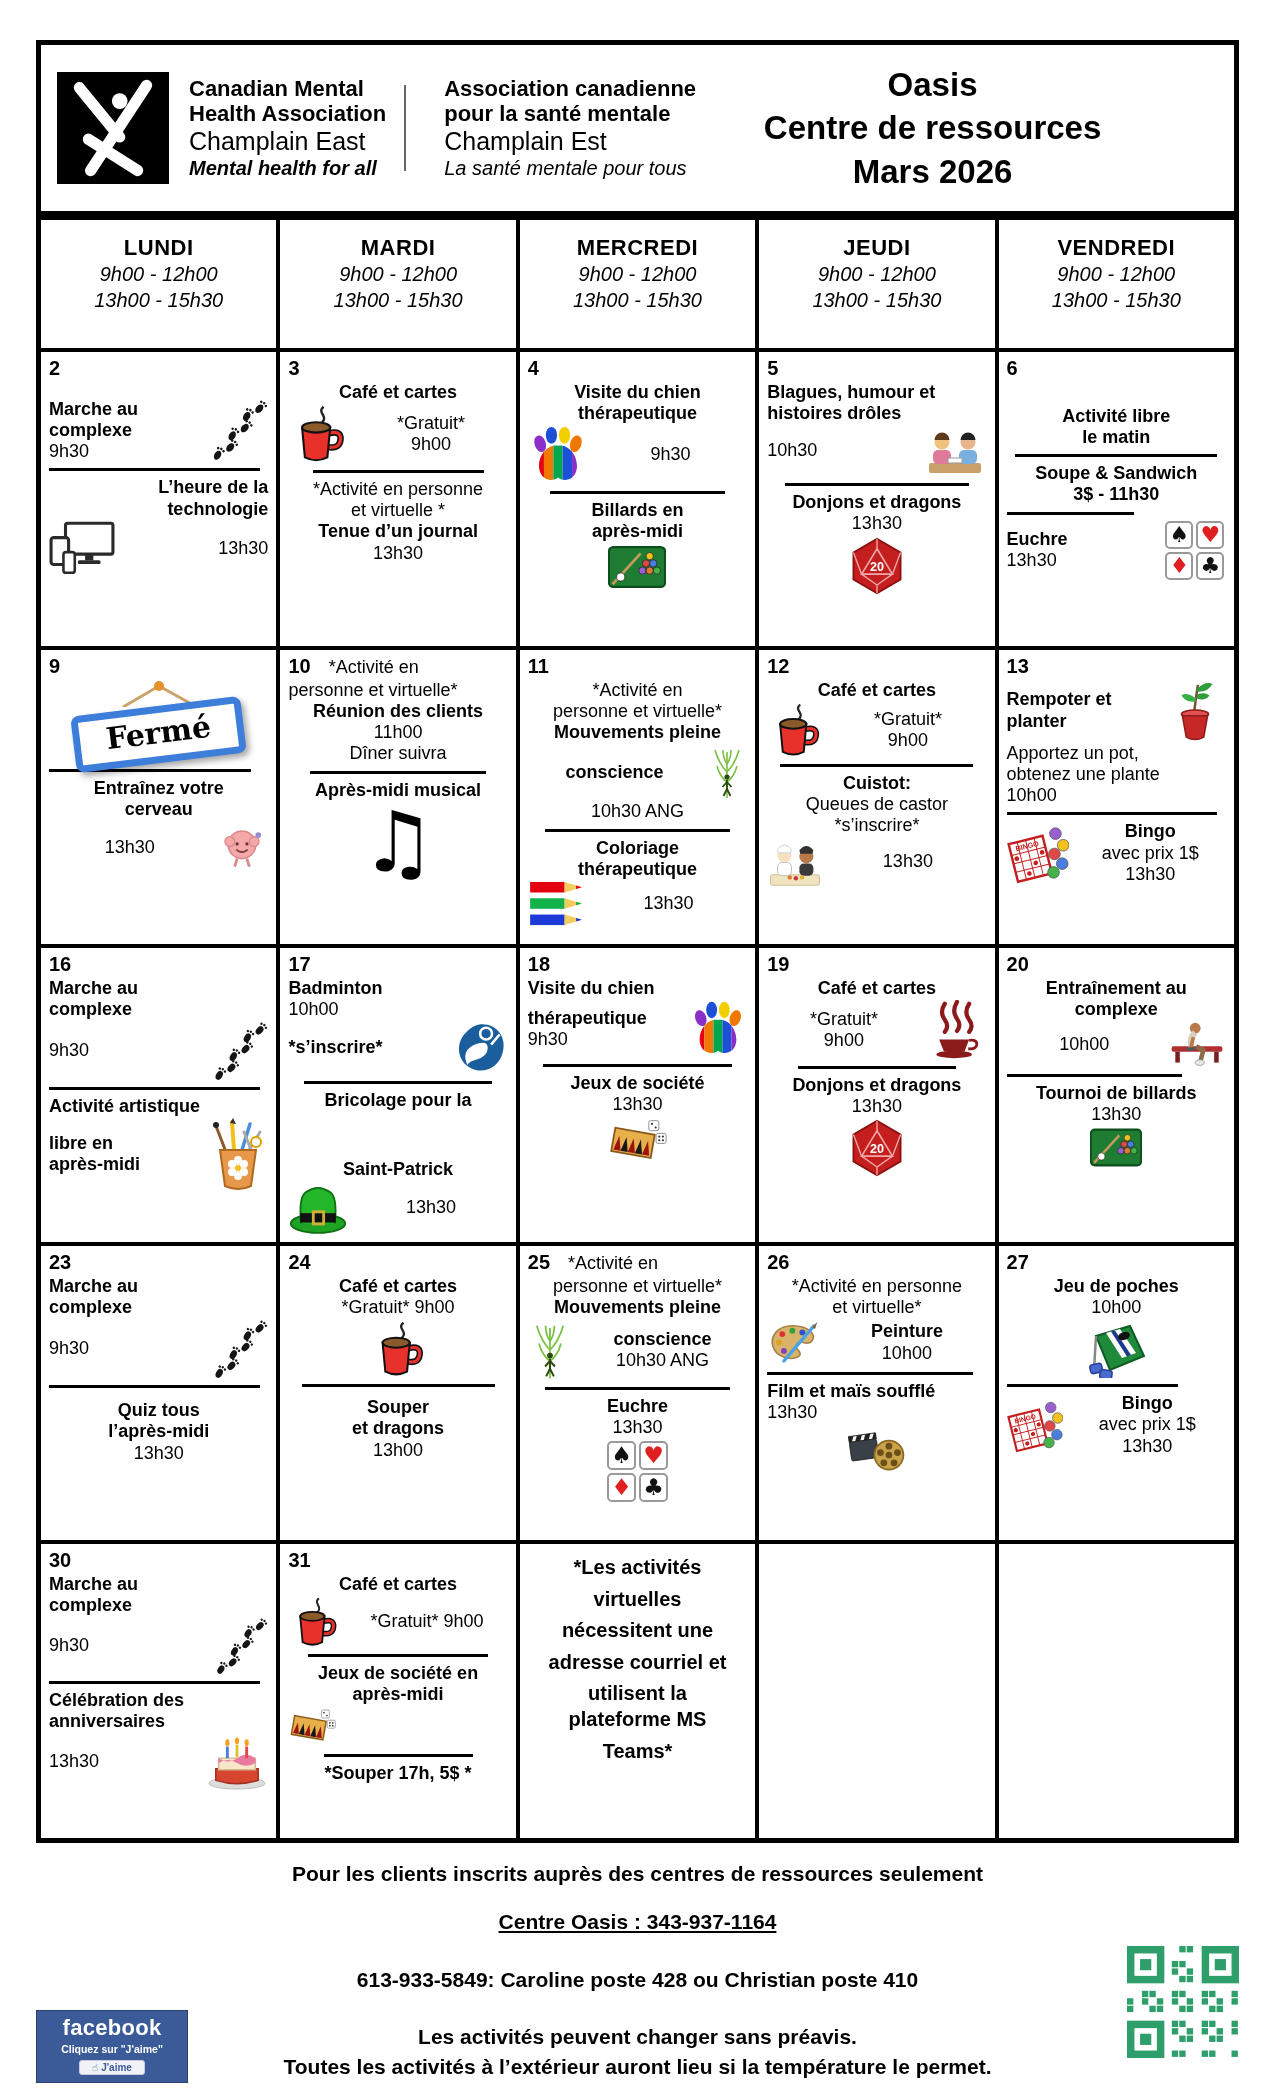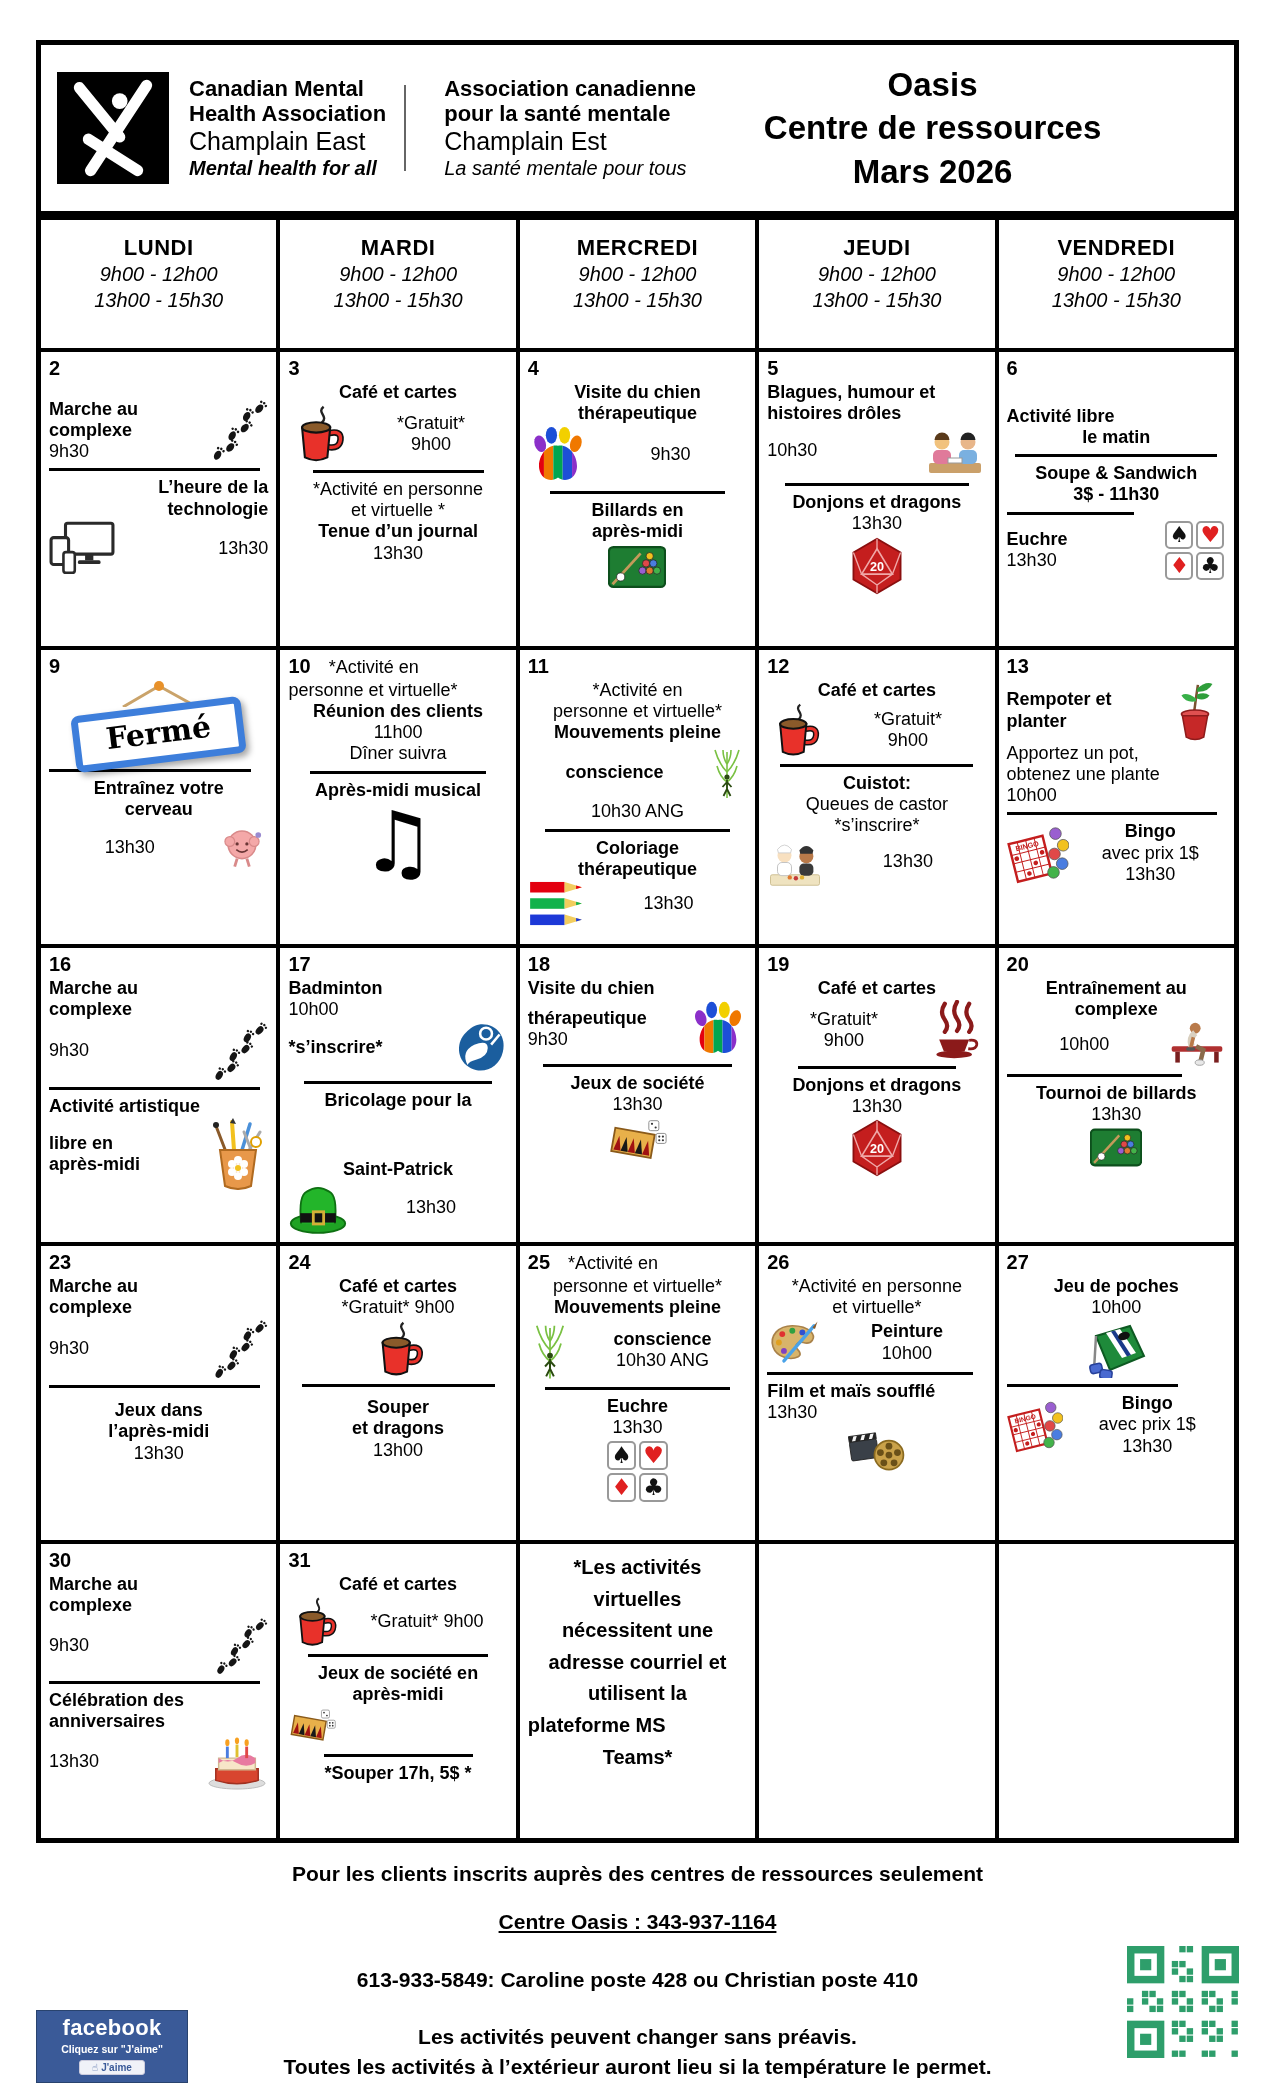--- a/index.html
+++ b/index.html
@@ -287,21 +287,21 @@
               <path d="M32 2 V13 M58 17 L49 41 M6 17 L15 41 M32 62 L32 53 M32 53 L15 41 M32 53 L49 41" stroke="#f0a8a8" stroke-width="1.5" fill="none"></path>
               <text x="32" y="37" font-size="14" fill="#fff" text-anchor="middle" font-weight="bold" font-family="Liberation Sans,sans-serif">20</text>
             </svg>
           </span>
         </div>
       </div>
       <div class="cell">
         <div class="daterow">
           <span class="dnum">6</span>
         </div>
-        <div class="tl b" style=" margin-top: 25px;">Activité libre</div>
+        <div class="tl b" style="text-align: center; margin-top: 25px;">Activité libre</div>
         <div class="tl b" style="text-align: center;">le matin</div>
         <div class="chr" style="width: 92%; margin-left: auto; margin-right: auto;"></div>
         <div class="tl b" style="text-align: center;">Soupe &amp; Sandwich</div>
         <div class="tl b" style="text-align: center;">3$ - 11h30</div>
         <div class="chr" style="width: 58%; margin-left: 0px; margin-right: auto;"></div>
         <div class="grp">
           <div class="gcol">
             <div class="tl b" style="text-align: left;">Euchre</div>
             <div class="tl" style="text-align: left;">13h30</div>
           </div>
@@ -822,21 +822,21 @@
                 <ellipse cx="55" cy="10" rx="3.4" ry="5"></ellipse>
                 <circle cx="51.8" cy="3.4000000000000004" r="1.3"></circle>
                 <circle cx="55" cy="2.4000000000000004" r="1.3"></circle>
                 <circle cx="58.2" cy="3.4000000000000004" r="1.3"></circle>
               </g>
             </svg>
           </span>
         </div>
         <div class="chr" style="width: 96%; margin-left: 0px; margin-right: auto;"></div>
         <div class="spc" style="height: 6px;"></div>
-        <div class="tl b" style="text-align: center;">Jeux dans</div>
+        <div class="tl b" style="text-align: center;">Quiz tous</div>
         <div class="tl b" style="text-align: center;">l’après-midi</div>
         <div class="tl" style="text-align: center;">13h30</div>
       </div>
       <div class="cell">
         <div class="daterow">
           <span class="dnum">24</span>
         </div>
         <div class="tl b" style="text-align: center;">Café et cartes</div>
         <div class="tl" style="text-align: center;">*Gratuit* 9h00</div>
         <div class="iwrap" style="justify-content: center;">
@@ -1133,21 +1133,21 @@
         <div class="tl b" style="text-align: center;">*Souper 17h, 5$ *</div>
       </div>
       <div class="cell">
         <div class="daterow"></div>
         <div class="spc" style="height: 4px;"></div>
         <div class="tl b" style="text-align: center; font-size: 20px;">*Les activités</div>
         <div class="tl b" style="text-align: center; font-size: 20px; margin-top: 8px;">virtuelles</div>
         <div class="tl b" style="text-align: center; font-size: 20px; margin-top: 8px;">nécessitent une</div>
         <div class="tl b" style="text-align: center; font-size: 20px; margin-top: 8px;">adresse courriel et</div>
         <div class="tl b" style="text-align: center; font-size: 20px; margin-top: 8px;">utilisent la</div>
-        <div class="tl b" style="font-size: 20px; margin-top: 8px;">plateforme MS</div>
+        <div class="tl b" style="text-align: center; font-size: 20px; margin-top: 2px;">plateforme MS</div>
         <div class="tl b" style="text-align: center; font-size: 20px; margin-top: 8px;">Teams*</div>
       </div>
       <div class="cell">
         <div class="daterow"></div>
       </div>
       <div class="cell">
         <div class="daterow"></div>
       </div>
     </div>
 

